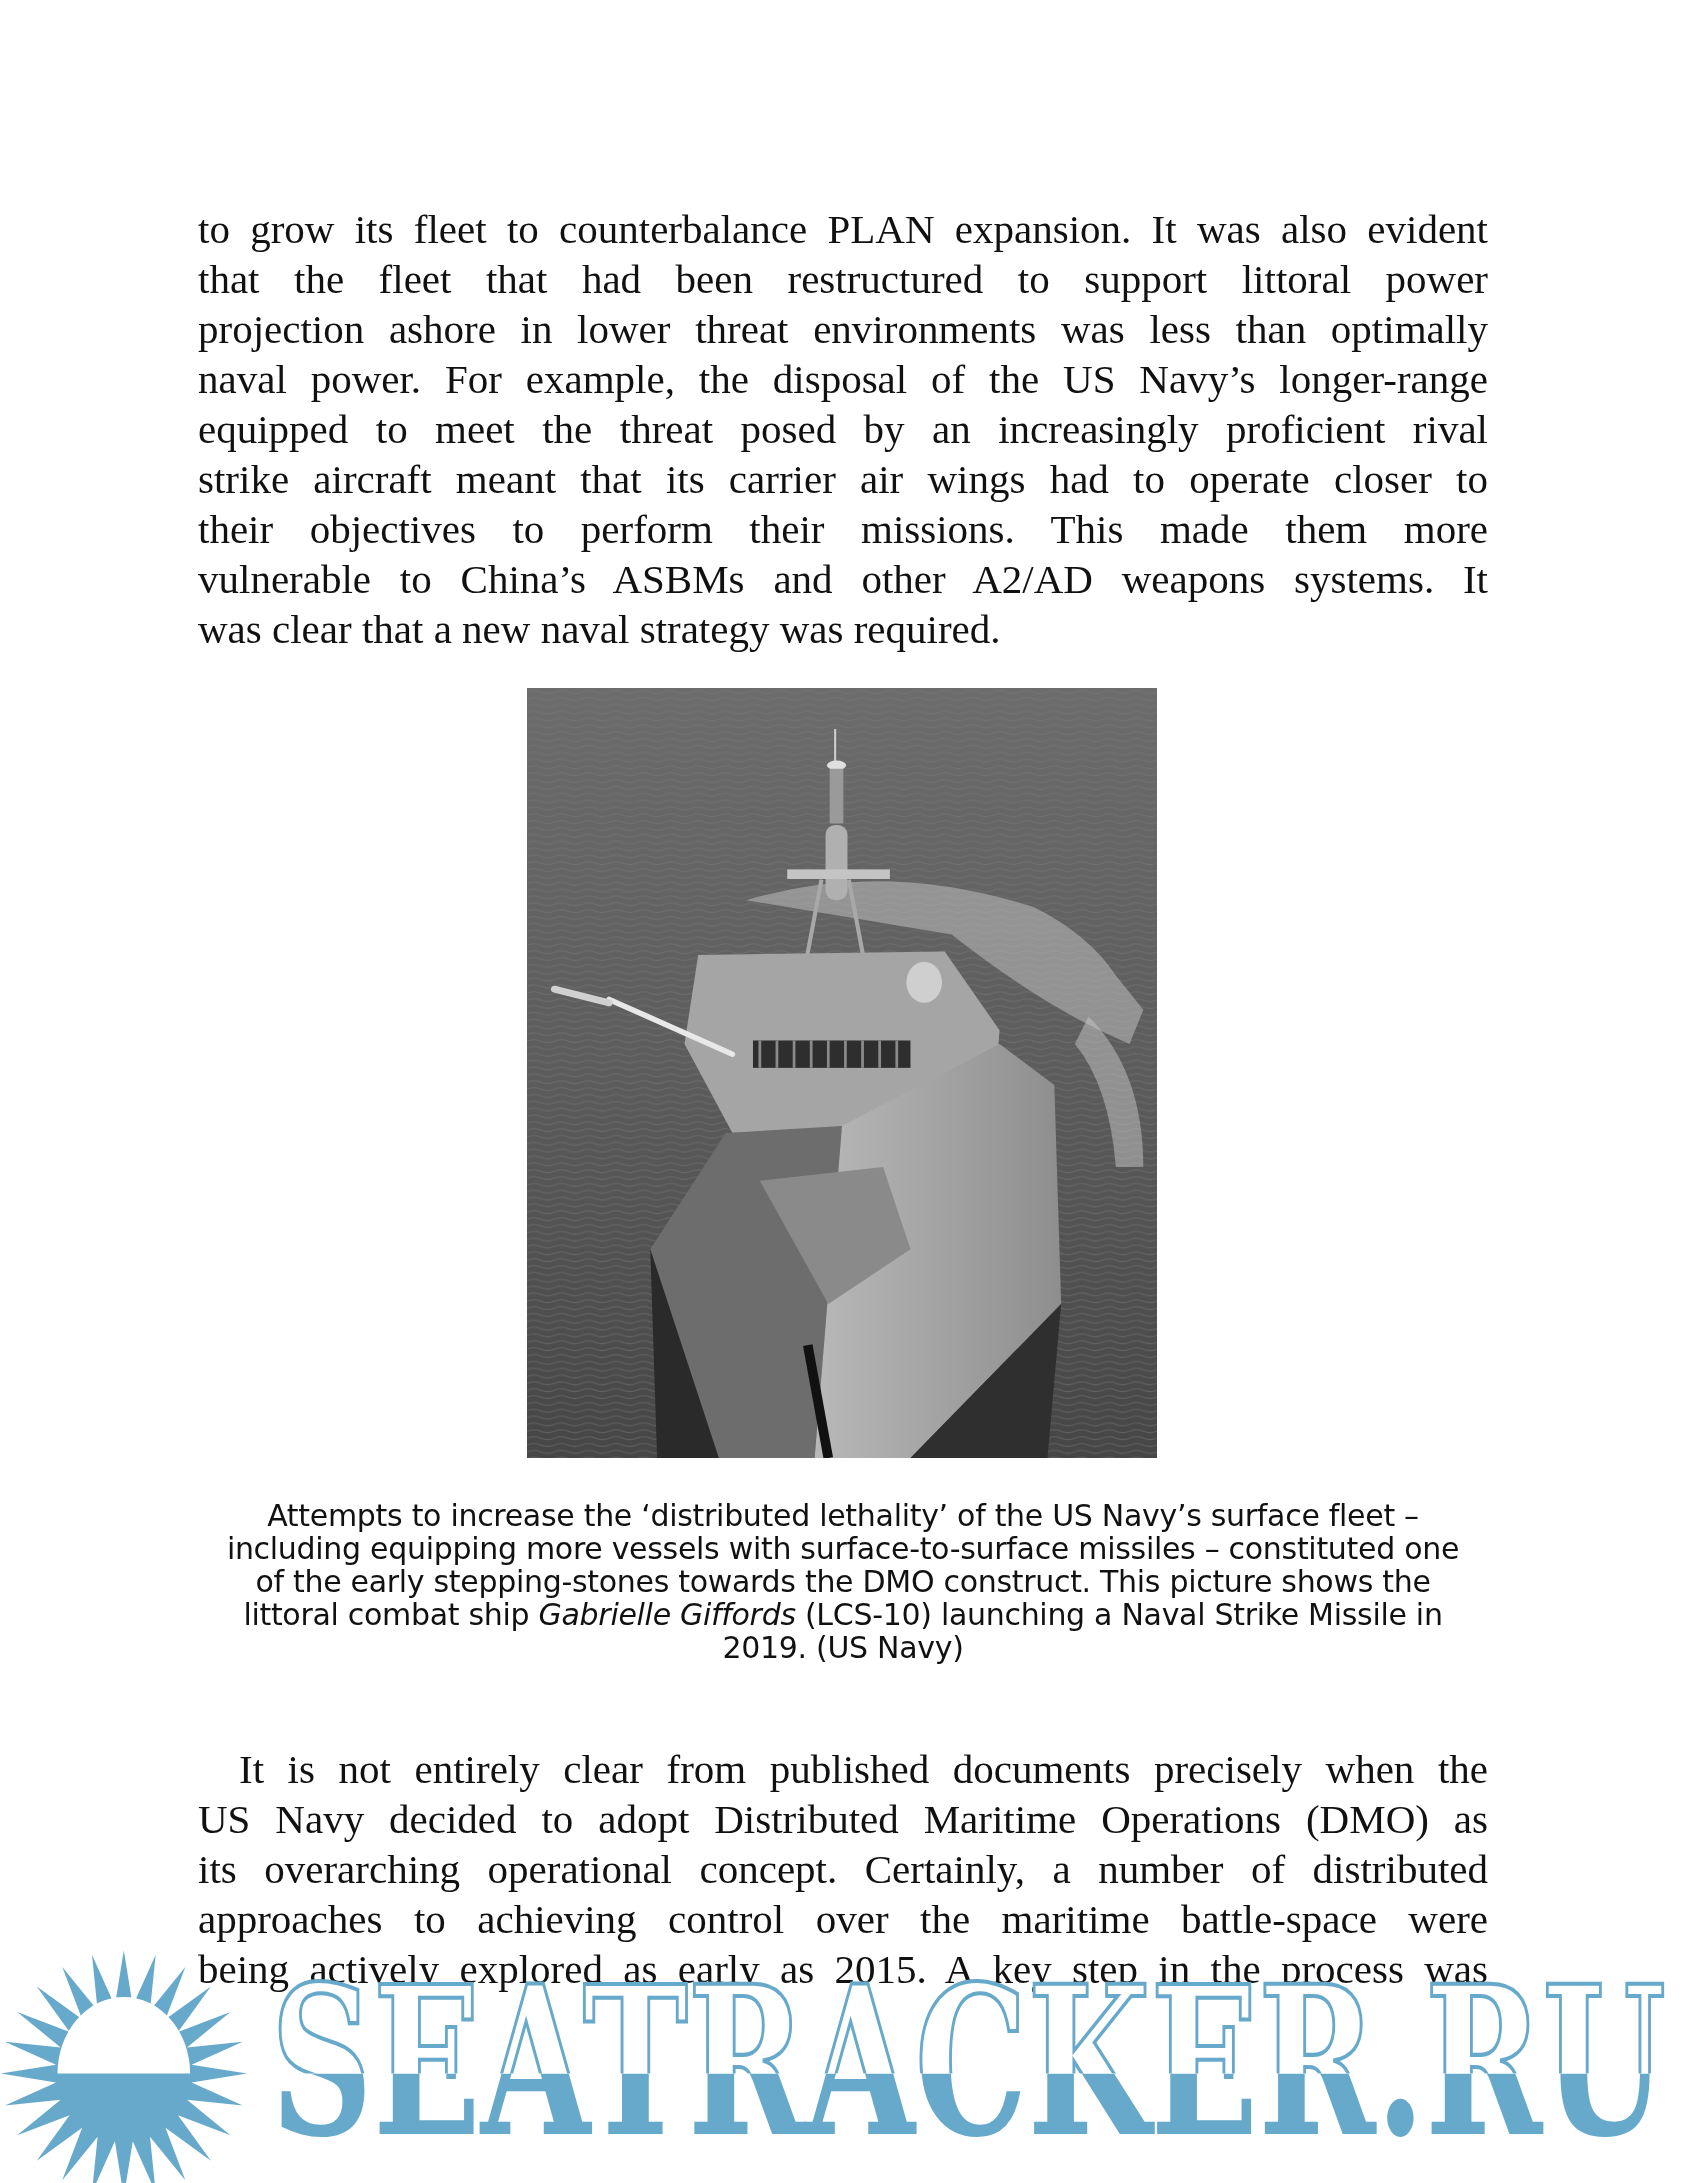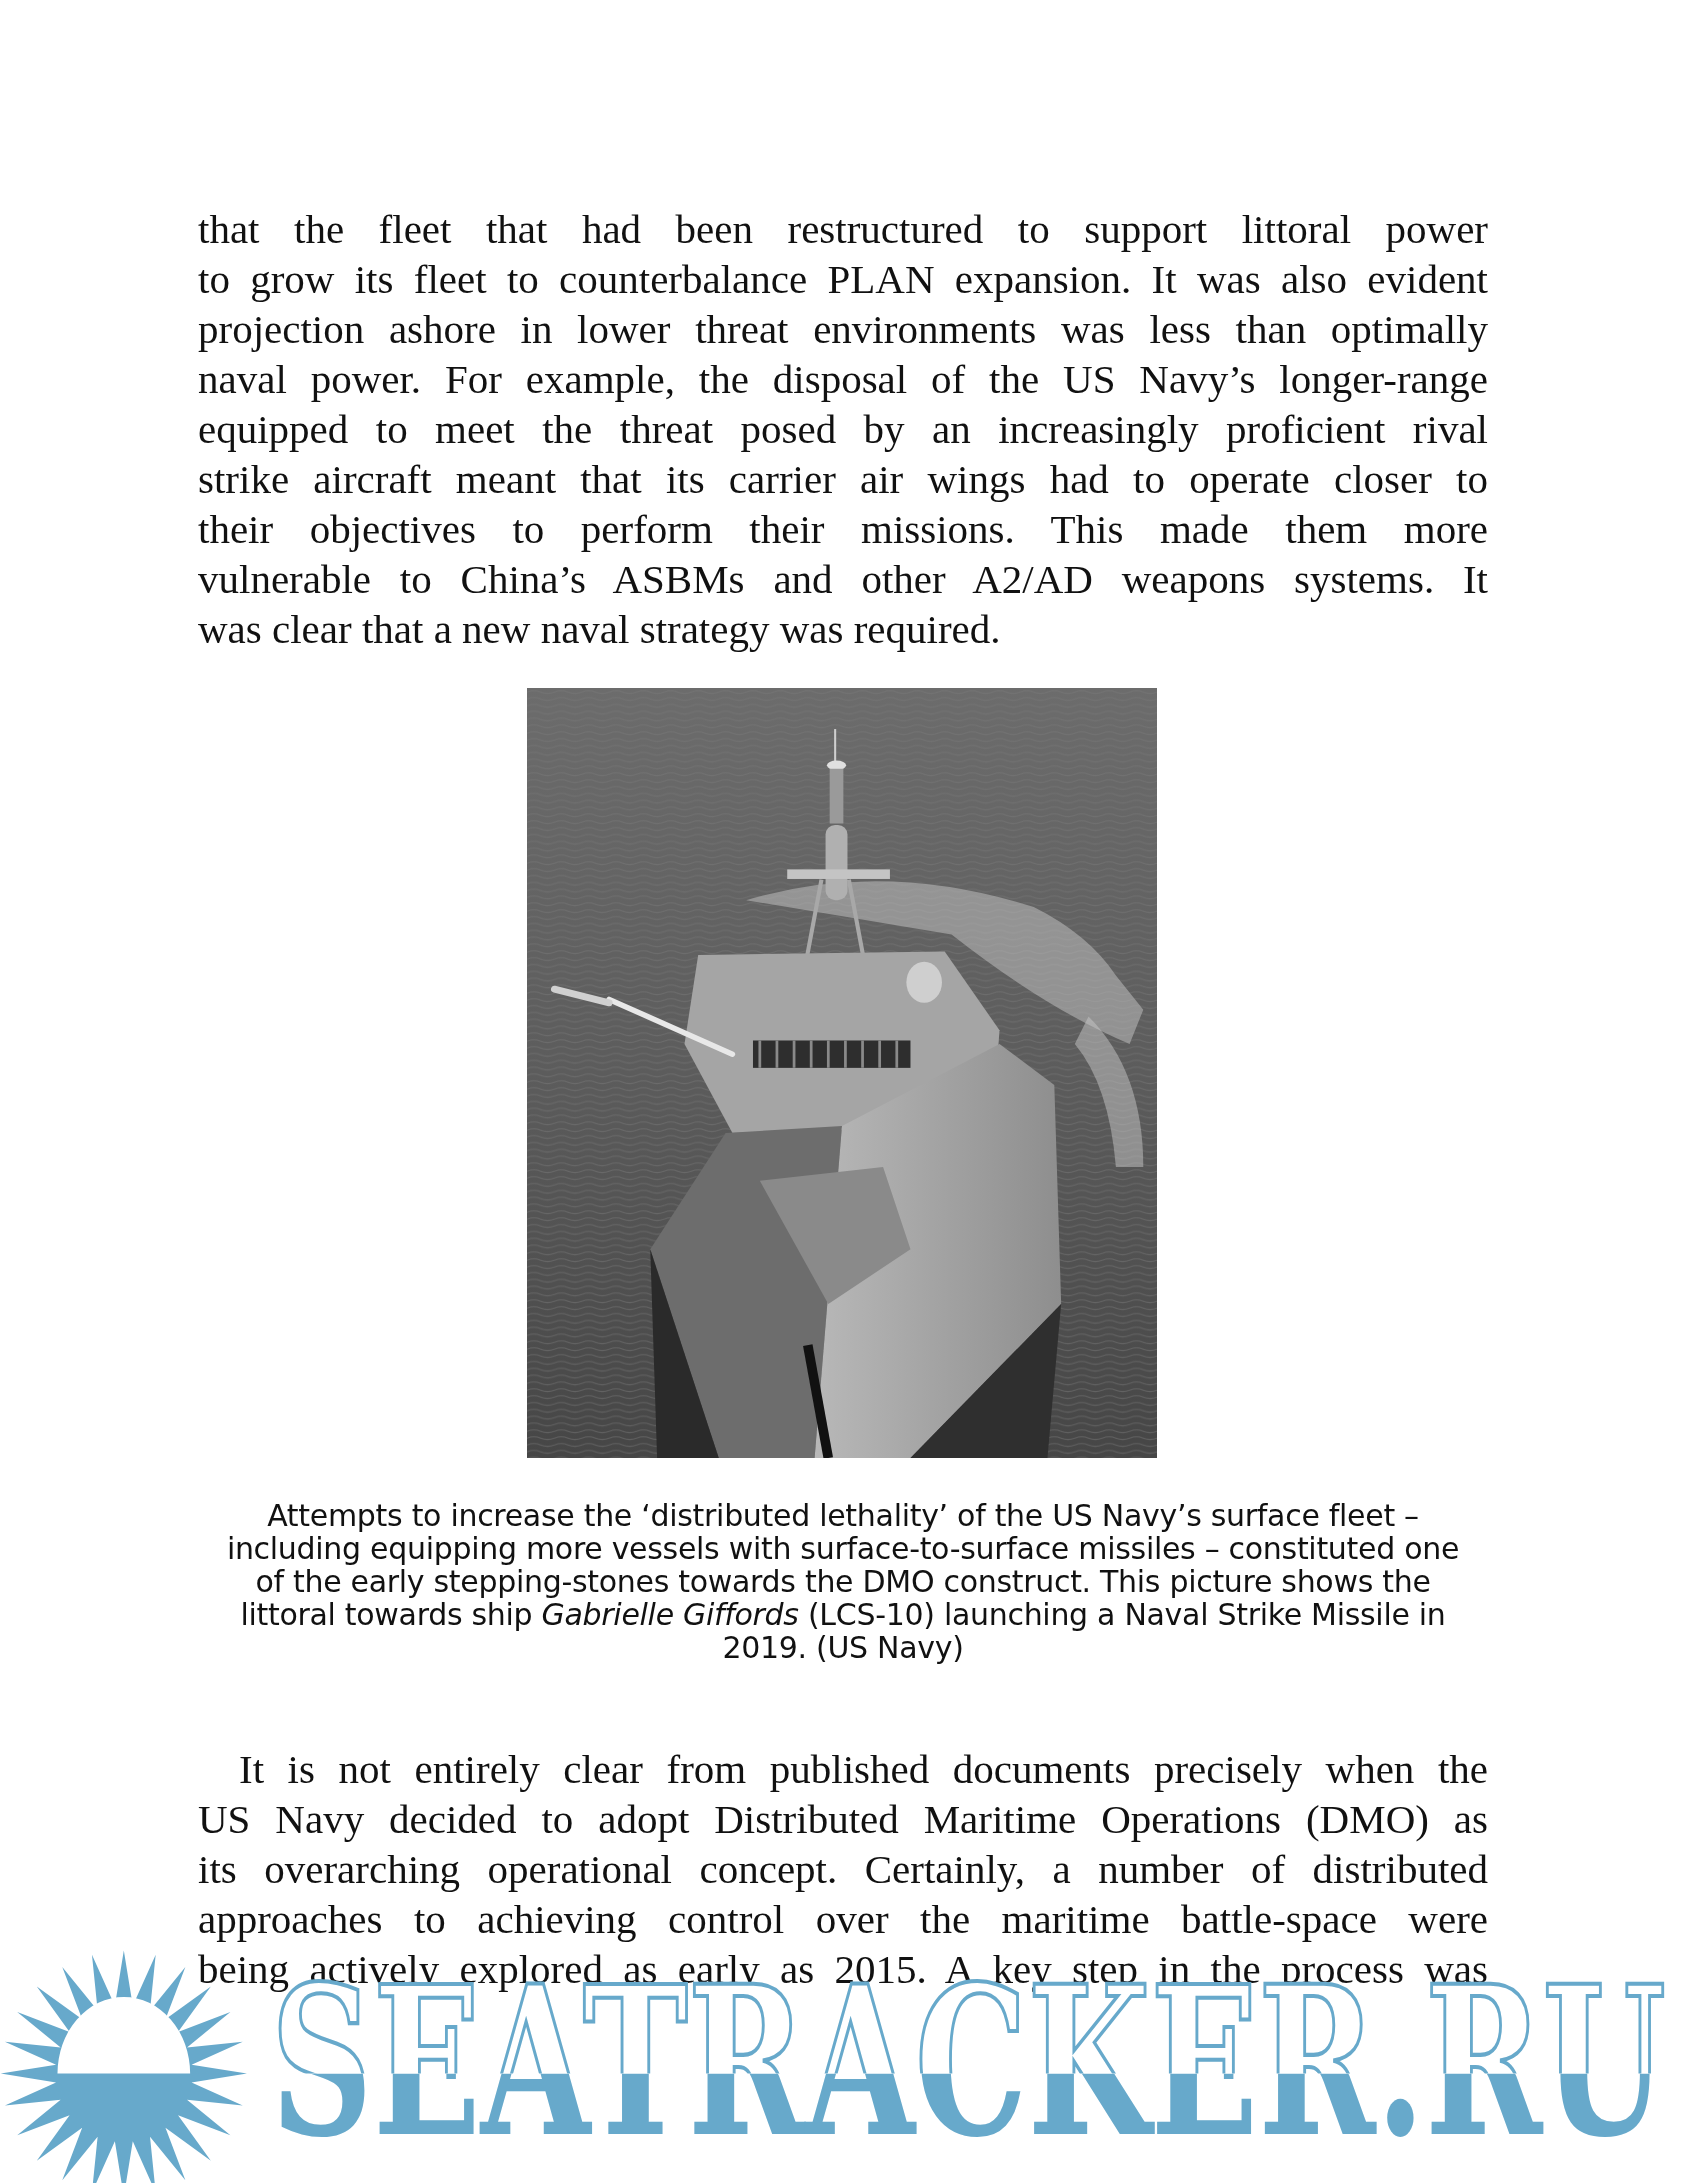--- a/index.html
+++ b/index.html
@@ -28,22 +28,22 @@
   }
   .caption .line { display: block; white-space: nowrap; }
   .caption em { font-style: italic; }
   .watermark { position: absolute; left: 0; top: 1930px; width: 1524px; height: 253px; }
   .watermark svg { display: block; }
 </style>
 </head>
 <body>
 
 <div id="p1" class="para">
+  <span class="line">to grow its fleet to counterbalance PLAN expansion. It was also evident</span>
   <span class="line">that the fleet that had been restructured to support littoral power</span>
-  <span class="line">to grow its fleet to counterbalance PLAN expansion. It was also evident</span>
   <span class="line">projection ashore in lower threat environments was less than optimally</span>
   <span class="line">naval power. For example, the disposal of the US Navy’s longer-range</span>
   <span class="line">equipped to meet the threat posed by an increasingly proficient rival</span>
   <span class="line">strike aircraft meant that its carrier air wings had to operate closer to</span>
   <span class="line">their objectives to perform their missions. This made them more</span>
   <span class="line">vulnerable to China’s ASBMs and other A2/AD weapons systems. It</span>
   <span class="line last">was clear that a new naval strategy was required.</span>
 </div>
 
 <div class="photo" title="Black-and-white aerial photo of littoral combat ship Gabrielle Giffords (LCS-10) launching a Naval Strike Missile">
@@ -89,21 +89,21 @@
     <path d="M180 820 L280 1125 L190 1125 Z" fill="#2a2a2a"></path>
     <path d="M780 900 L560 1125 L760 1125 Z" fill="#2f2f2f"></path>
     <path d="M410 960 L440 1125" stroke="#111" stroke-width="14"></path>
   </svg>
 </div>
 
 <div class="caption">
   <span class="line">Attempts to increase the ‘distributed lethality’ of the US Navy’s surface fleet –</span>
   <span class="line">including equipping more vessels with surface-to-surface missiles – constituted one</span>
   <span class="line">of the early stepping-stones towards the DMO construct. This picture shows the</span>
-  <span class="line"><span>littoral towards ship </span><em>Gabrielle Giffords</em><span> (LCS-10) launching a Naval Strike Missile in</span></span>
+  <span class="line"><span>littoral combat ship </span><em>Gabrielle Giffords</em><span> (LCS-10) launching a Naval Strike Missile in</span></span>
   <span class="line">2019. (US Navy)</span>
 </div>
 
 <div id="p2" class="para">
   <span class="line first">It is not entirely clear from published documents precisely when the</span>
   <span class="line">US Navy decided to adopt Distributed Maritime Operations (DMO) as</span>
   <span class="line">its overarching operational concept. Certainly, a number of distributed</span>
   <span class="line">approaches to achieving control over the maritime battle-space were</span>
   <span class="line">being actively explored as early as 2015. A key step in the process was</span>
 </div>

